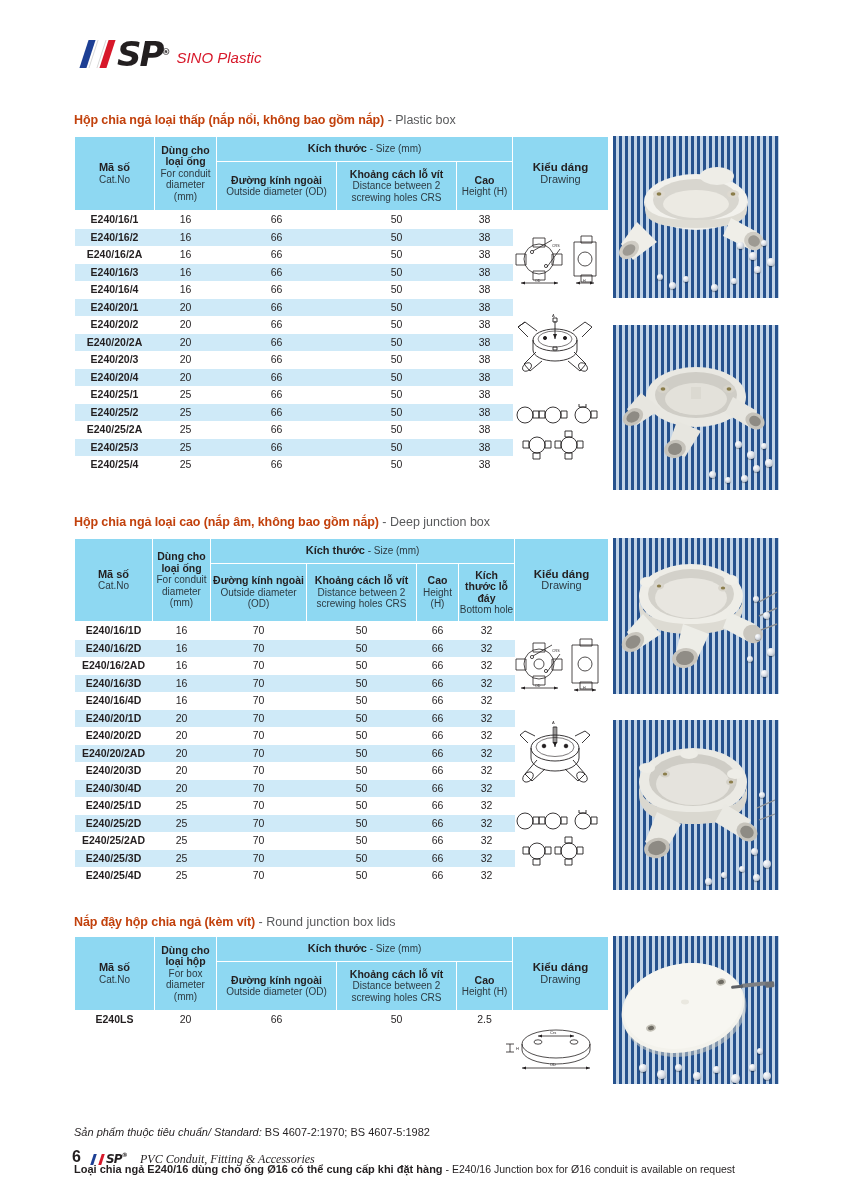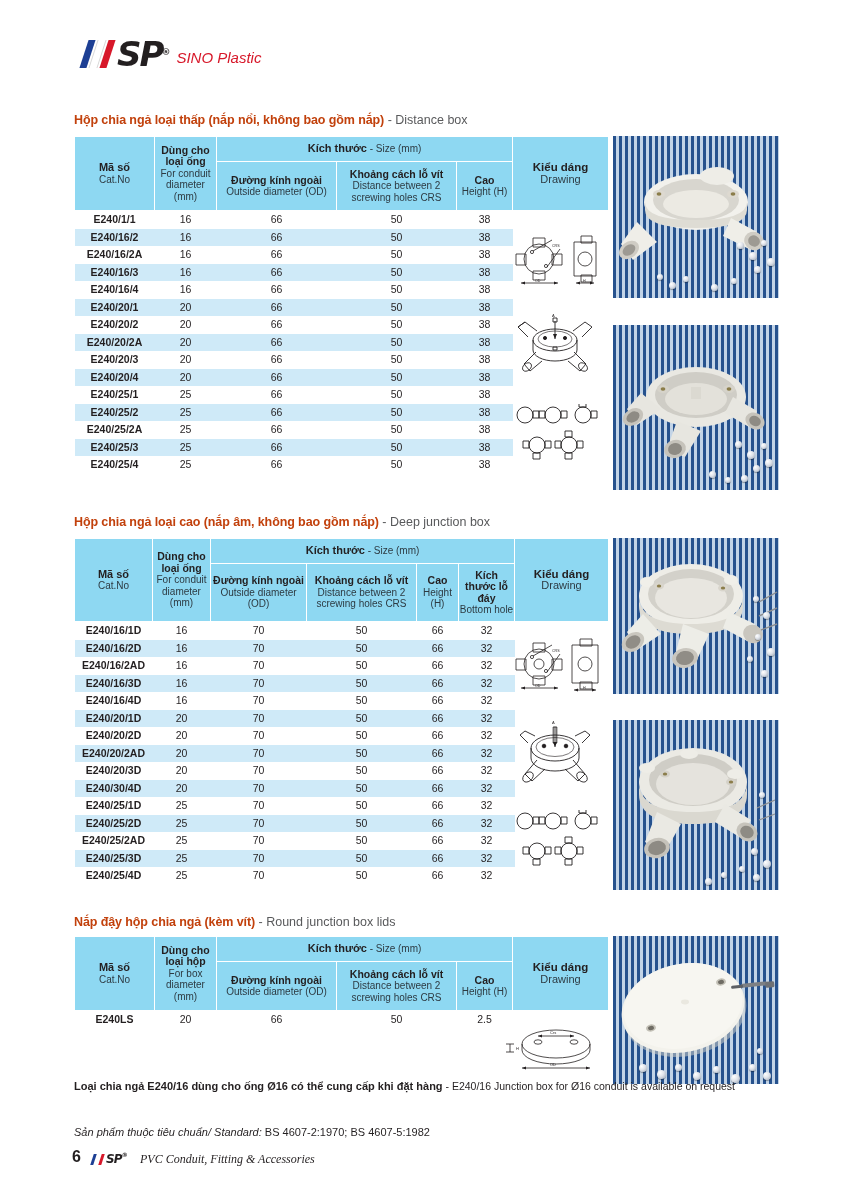--- a/index.html
+++ b/index.html
@@ -93,21 +93,21 @@
         <i class="r"></i>
     </span>
     <span class="logo-sp">
       <span>SP</span>
       <span class="logo-reg">®</span>
     </span>
     <span class="logo-tag">SINO Plastic</span>
   </div>
 
   <div class="sec-title" style="top:113px;">
-    <span class="vn">Hộp chia ngả loại thấp (nắp nổi, không bao gồm nắp)</span><span class="en"> - </span><span class="en">Distance box</span>
+    <span class="vn">Hộp chia ngả loại thấp (nắp nổi, không bao gồm nắp)</span><span class="en"> - </span><span class="en">Plastic box</span>
   </div>
 
   <table class="tbl" id="tbl1" style="left:74px;top:136px;width:534px;">
     <colgroup>
       <col style="width:80px">
         <col style="width:62px">
         <col style="width:120px">
       <col style="width:120px">
         <col style="width:56px">
         <col style="width:96px">
@@ -141,21 +141,21 @@
         </th>
         <th rowspan="2">
           <span class="vn">Cao</span>
           <span class="en">Height (H)</span>
         </th>
       </tr>
       <tr></tr>
     </thead>
     <tbody>
         <tr>
-          <td class="code">E240/1/1</td>
+          <td class="code">E240/16/1</td>
           <td>16</td>
           <td>66</td>
           <td>50</td>
           <td>38</td>
           <td class="draw" rowspan="15"></td>
         </tr>
         <tr class="alt">
           <td class="code">E240/16/2</td>
           <td>16</td>
           <td>66</td>
@@ -826,21 +826,21 @@
     <div class="pearl" style="left:44px;top:134px;width:9px;height:9px;"></div>
     <div class="pearl" style="left:62px;top:128px;width:7px;height:7px;"></div>
     <div class="pearl" style="left:80px;top:136px;width:8px;height:8px;"></div>
     <div class="pearl" style="left:100px;top:130px;width:7px;height:7px;"></div>
     <div class="pearl" style="left:118px;top:138px;width:9px;height:9px;"></div>
     <div class="pearl" style="left:136px;top:128px;width:7px;height:7px;"></div>
     <div class="pearl" style="left:150px;top:136px;width:8px;height:8px;"></div>
     <div class="pearl" style="left:144px;top:112px;width:6px;height:6px;"></div>
   </div>
 
-  <div class="foot" style="top:1080px;">
+  <div class="foot" style="top:1163px;">
     <span class="vnb">Loại chia ngả E240/16 dùng cho ống Ø16 có thể cung cấp khi đặt hàng</span><span class="eng"> - </span><span class="eng">E240/16 Junction box for Ø16 conduit is available on request</span>
   </div>
   <div class="foot italic" style="top:1126px;">
     <span>Sản phẩm thuộc tiêu chuẩn/ Standard:</span><span style="font-style:normal"> BS 4607-2:1970; BS 4607-5:1982</span>
   </div>
 
   <div class="pagenum">6</div>
   <div class="footlogo">
     <span class="fs">
         <i class="b"></i>

